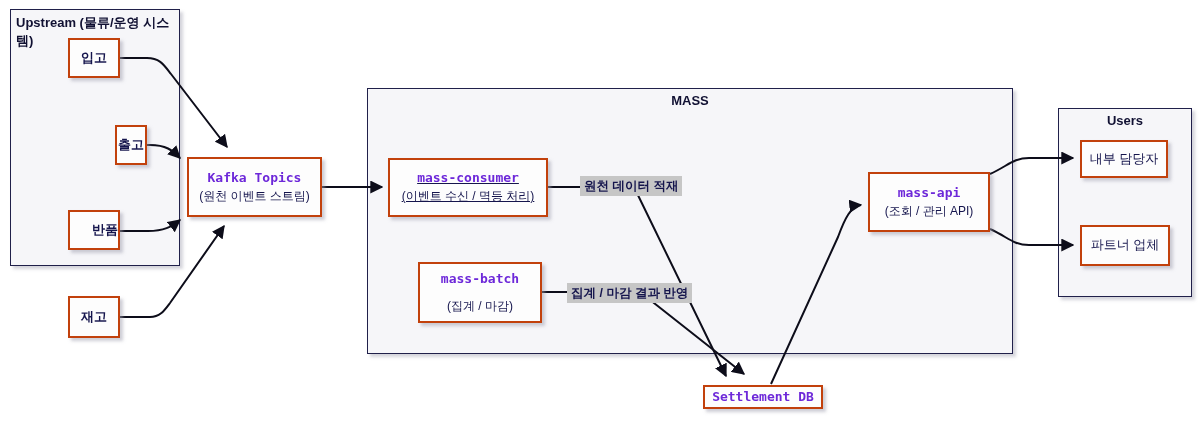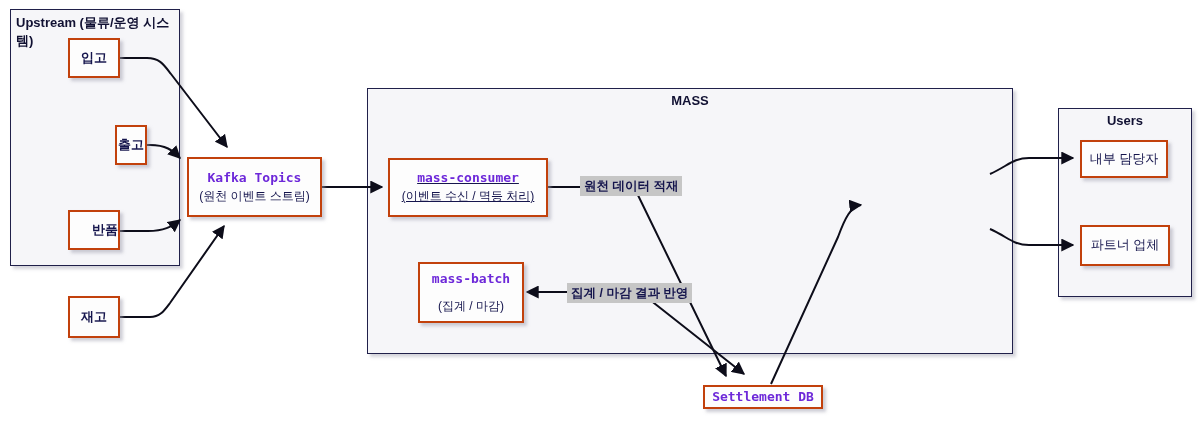--- a/index.html
+++ b/index.html
@@ -141,23 +141,27 @@
 
   <div class="node" style="left:187px; top:157px; width:135px; height:60px;">
     <span class="node-title-code">Kafka Topics</span>
     <span class="node-subtitle">(원천 이벤트 스트림)</span>
   </div>
 
   <div class="node" style="left:388px; top:158px; width:160px; height:59px;text-decoration:underline;">
     <span class="node-title-code">mass-consumer</span>
     <span class="node-subtitle">(이벤트 수신 / 멱등 처리)</span>
   </div>
-  <div class="node" style="left:418px; top:262px; width:106px; height:61px;gap:9px;">
+  <div class="node" style="left:418px; top:262px; width:124px; height:61px;gap:9px;">
     <span class="node-title-code">mass-batch</span>
     <span class="node-subtitle">(집계 / 마감)</span>
+  </div>
+  <div class="node" style="left:868px; top:172px; width:122px; height:60px;">
+    <span class="node-title-code">mass-api</span>
+    <span class="node-subtitle">(조회 / 관리 API)</span>
   </div>
 
   <div class="node" style="left:703px; top:385px; width:120px; height:24px;justify-content:center;">
     <span class="node-title-code">Settlement DB</span>
   </div>
 
   <div class="node" style="left:1080px; top:140px; width:88px; height:38px;">
     <span class="node-label-kr" style="font-weight:400;text-align:right;">내부 담당자</span>
   </div>
   <div class="node" style="left:1080px; top:225px; width:90px; height:41px;">

